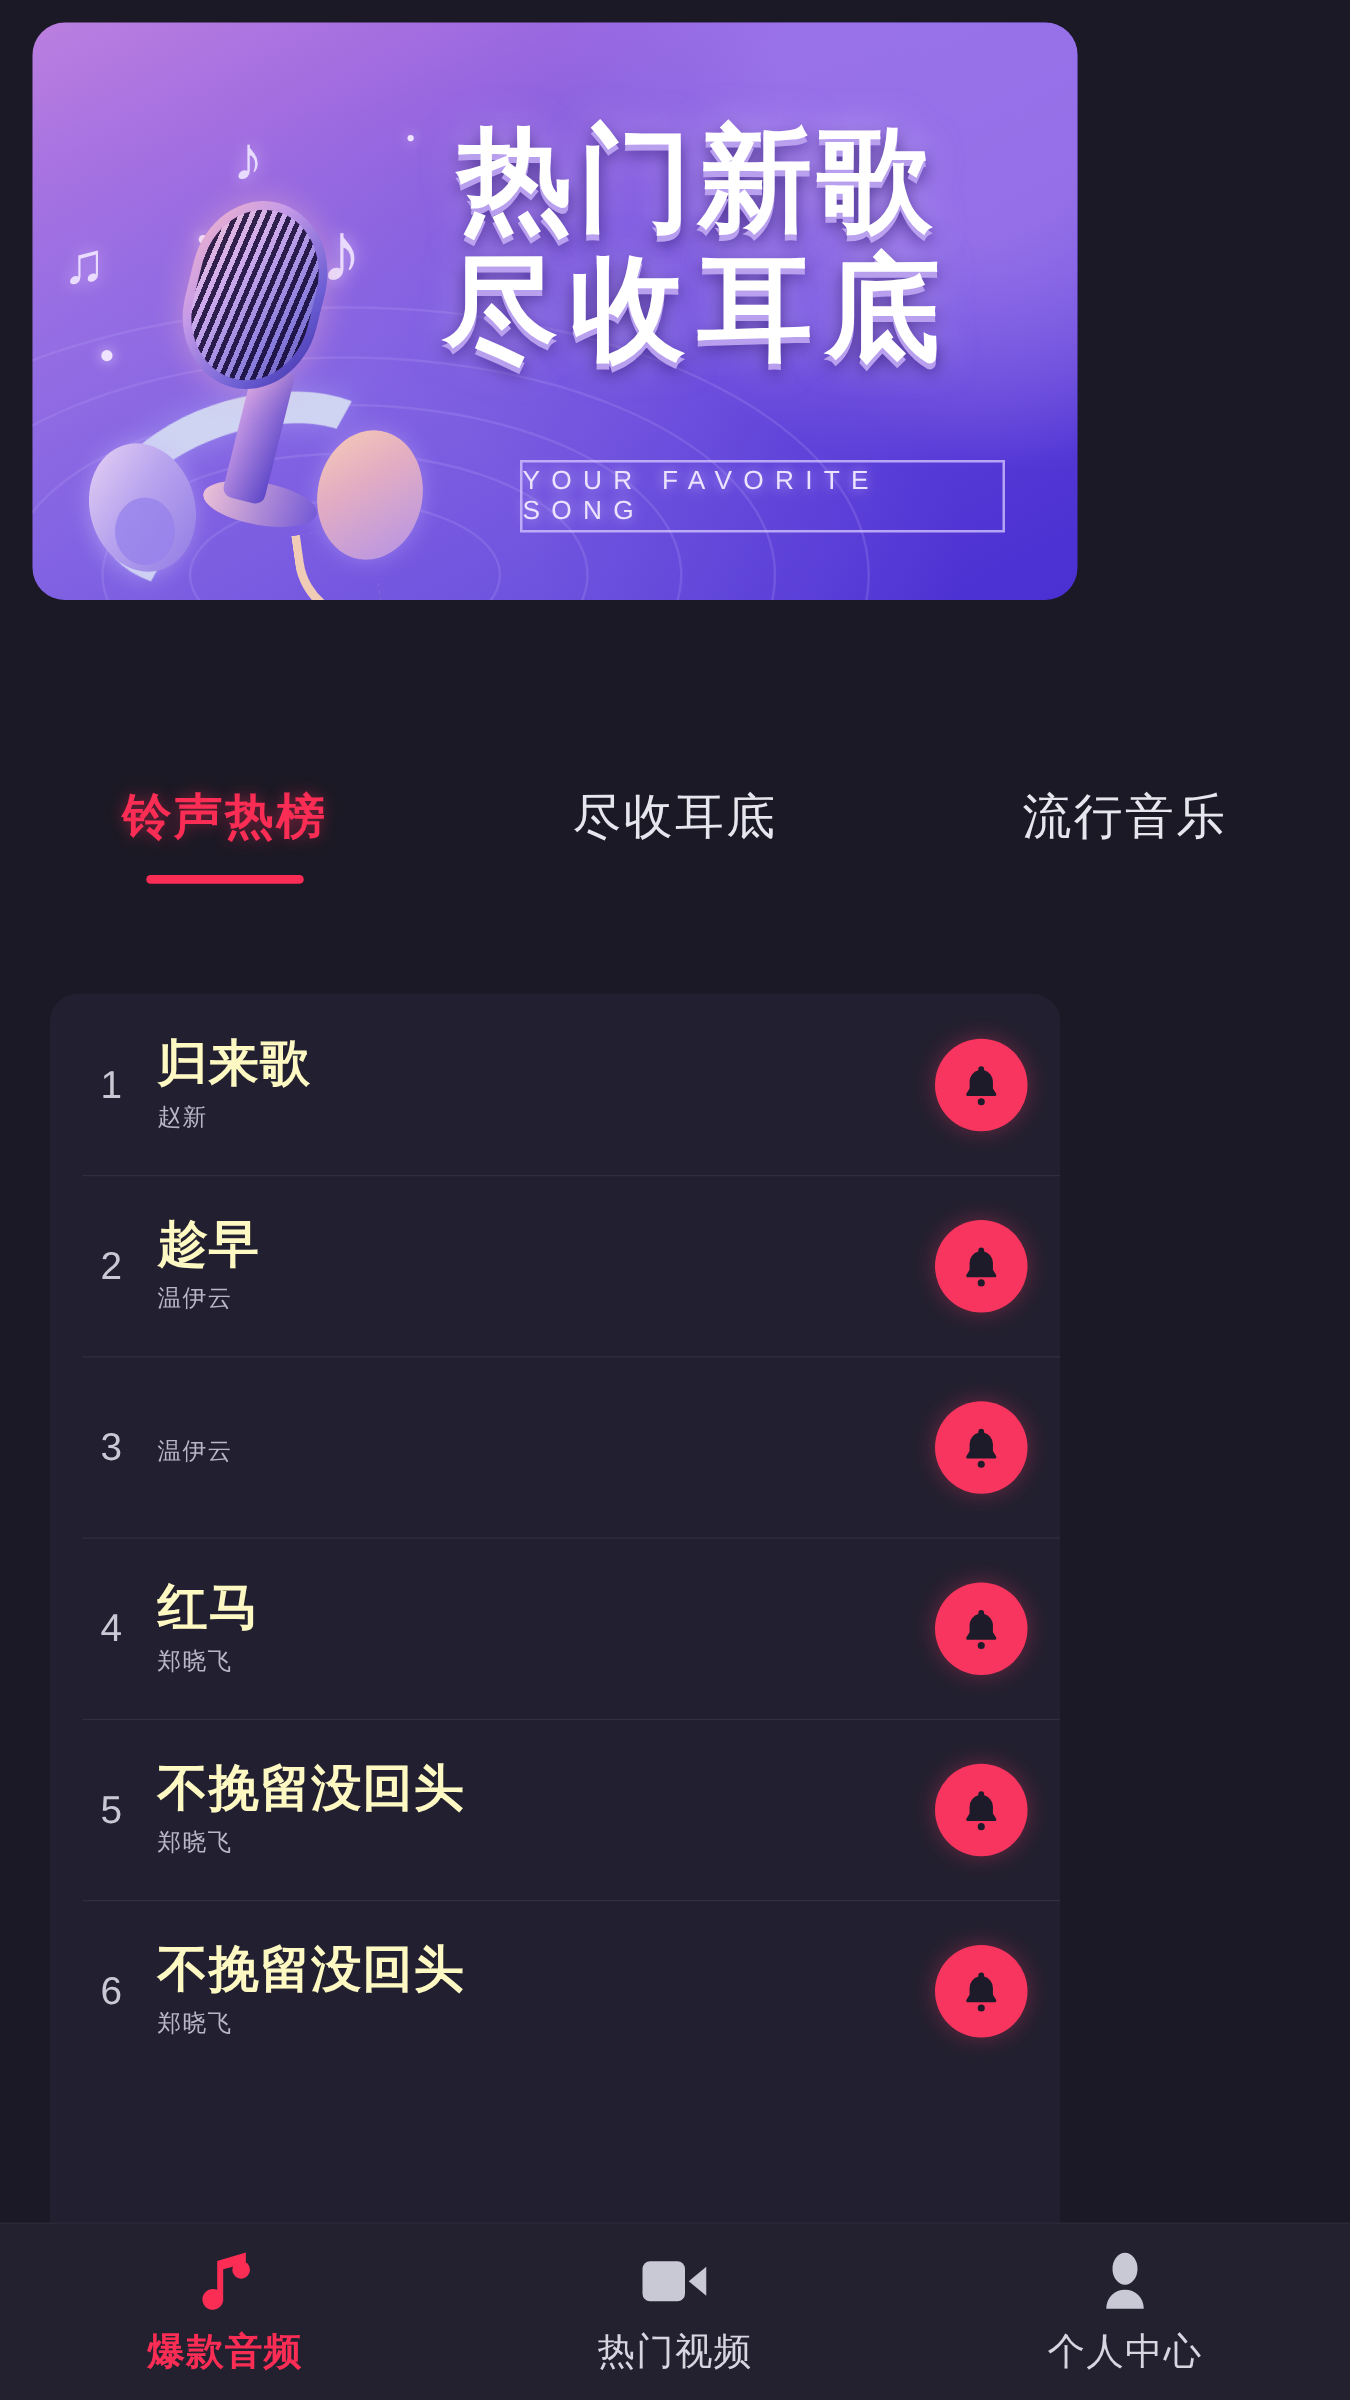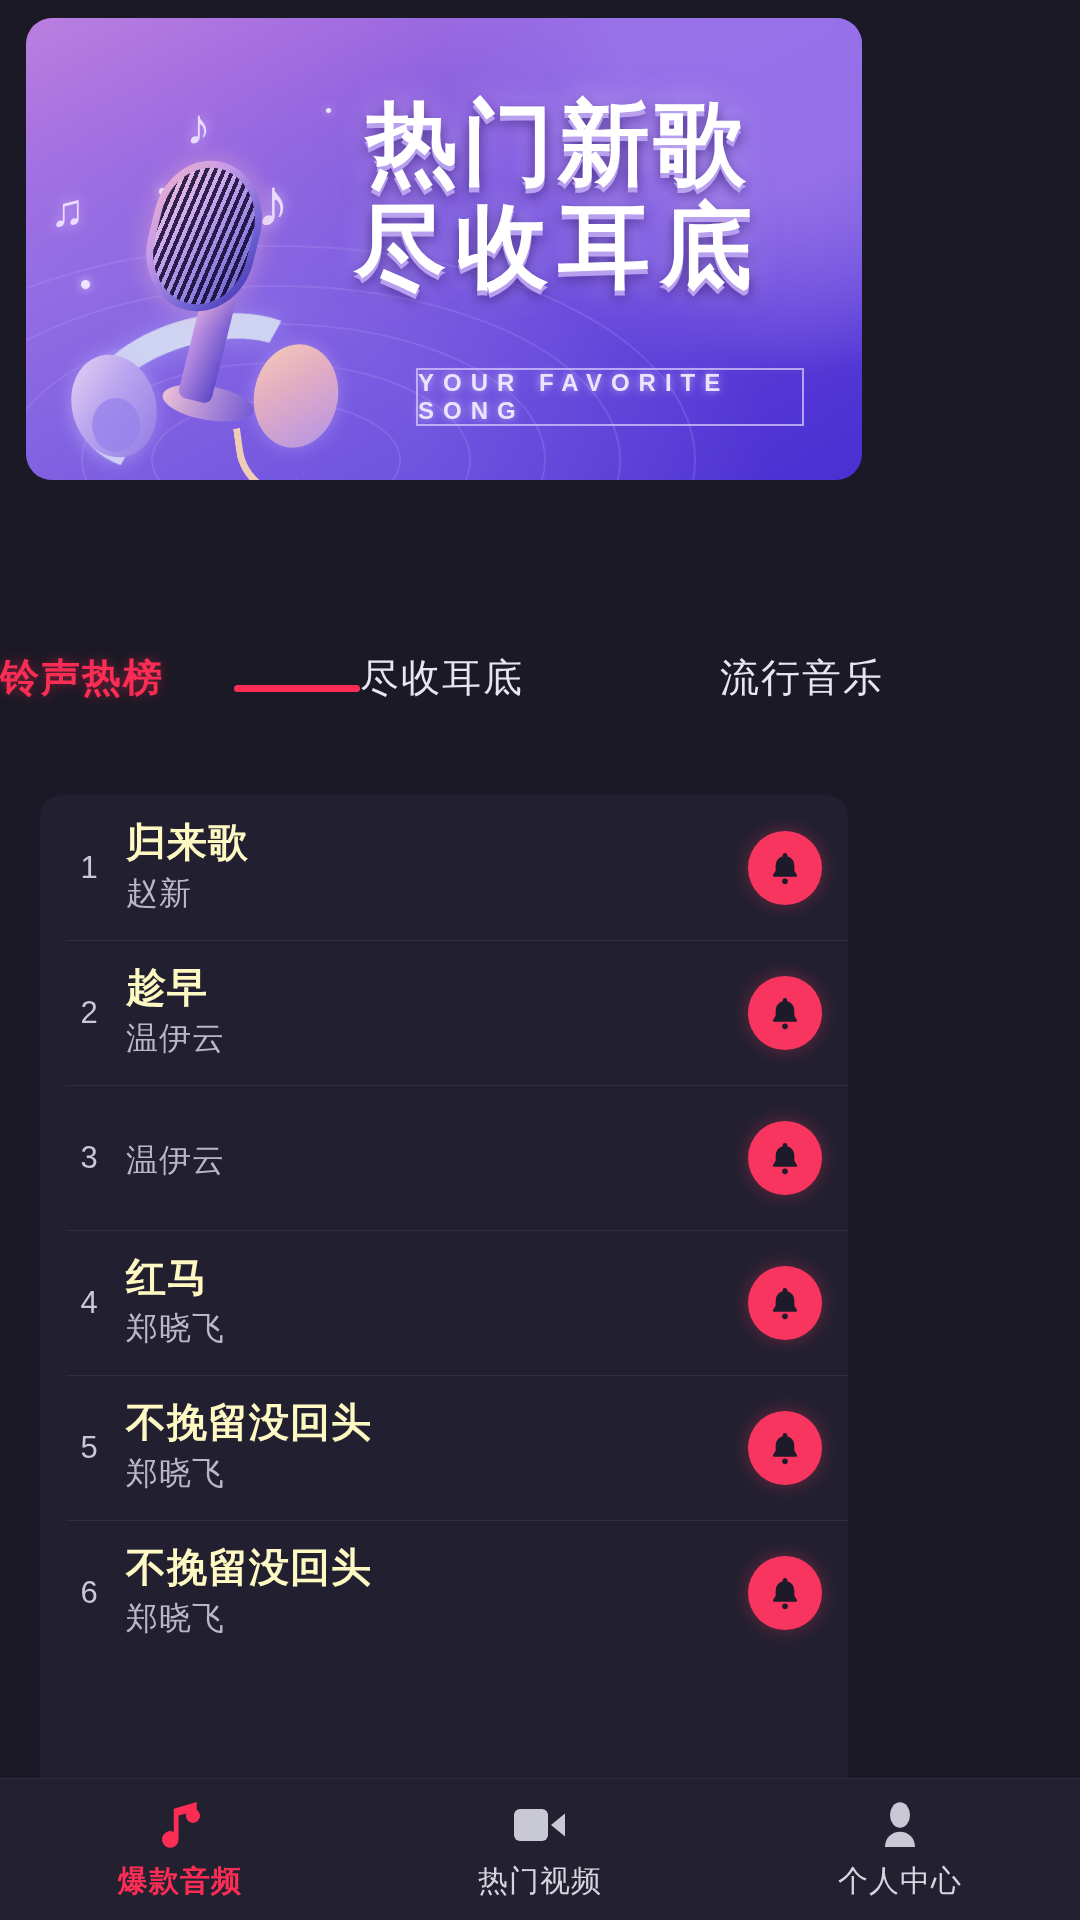--- a/index.html
+++ b/index.html
@@ -100,28 +100,28 @@
     font-size:92px; line-height:1.12;
     text-shadow:
       0 5px 0 #b9a0ef, 0 7px 14px rgba(40,15,110,.75),
       0 0 30px rgba(226,210,255,.55);
   }
   .banner-title .l2 { display:block; letter-spacing:10px; }
   .banner-tag {
     position:absolute; right:58px; top:350px; width:388px; height:58px;
     border:2px solid rgba(215,200,255,.75);
     display:flex; align-items:center; justify-content:center;
-    color:#ece4ff; font-size:24px; letter-spacing:9px; font-weight:bold;
+    color:#ece4ff; font-size:21px; letter-spacing:9px; font-weight:normal;
     text-shadow:0 0 10px rgba(220,205,255,.8);
   }
 
   
   .tabs { position:absolute; left:0; top:610px; width:1080px; height:120px; display:flex; }
-  .tab { flex:1; position:relative; display:flex; 
-         align-items:center; justify-content:space-between; padding-top:16px; }
+  .tab { flex:1; position:relative; display:flex; flex-direction:column;
+         align-items:center; justify-content:flex-start; padding-top:16px; }
   .tab-label { font-size:39px; color:#e6e6ee; letter-spacing:2px; }
   .tab.active .tab-label { color:#fb2d55; font-weight:bold;
     text-shadow:0 0 12px rgba(251,45,85,.45); }
   .tab-underline { margin-top:20px; width:126px; height:7px; border-radius:4px;
     background:#fb2d55; }
   .tab-underline.hidden { visibility:hidden; }
 
   
   .list-card {
     position:absolute; left:40px; top:795px; width:808px; height:1022px;
@@ -130,21 +130,21 @@
   .song-row { position:relative; height:145px; display:flex; align-items:center;
               padding:0 26px 0 26px; }
   .song-row + .song-row::before {
     content:""; position:absolute; left:26px; right:0; top:0; height:1px;
     background:rgba(255,255,255,.07);
   }
   .rank { width:46px; flex:none; text-align:center; font-size:31px; color:#c9c8d4; }
   .song-meta { flex:1; padding-left:14px; }
   .song-title { font-size:40px; font-weight:bold; color:#fef9c3; letter-spacing:1px;
                 line-height:1.18; }
-  .song-artist { margin-top:6px; font-size:32px; color:#b9b7c7; letter-spacing:1px; }
+  .song-artist { margin-top:6px; font-size:19px; color:#b9b7c7; letter-spacing:1px; }
   .bell-btn {
     width:74px; height:74px; flex:none; border-radius:50%;
     background:#f8355f; position:relative;
     box-shadow:0 0 18px rgba(248,53,95,.35);
   }
   .bell-btn svg { position:absolute; left:50%; top:50%; transform:translate(-50%,-50%);
                   width:40px; height:40px; display:block; }
 
   
   .bottom-nav {

